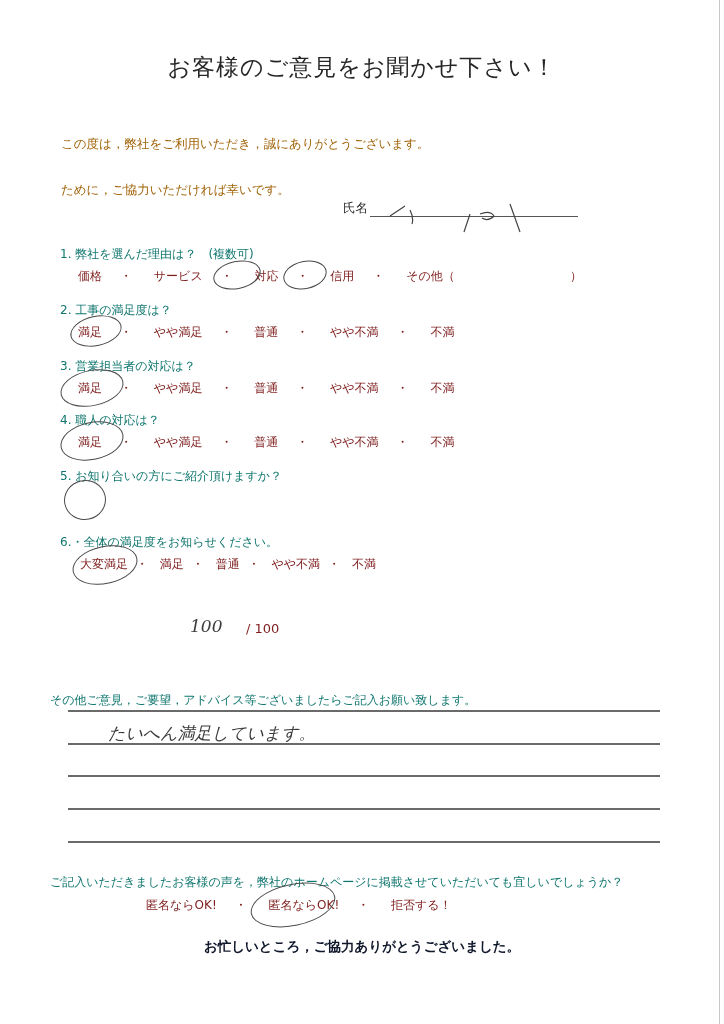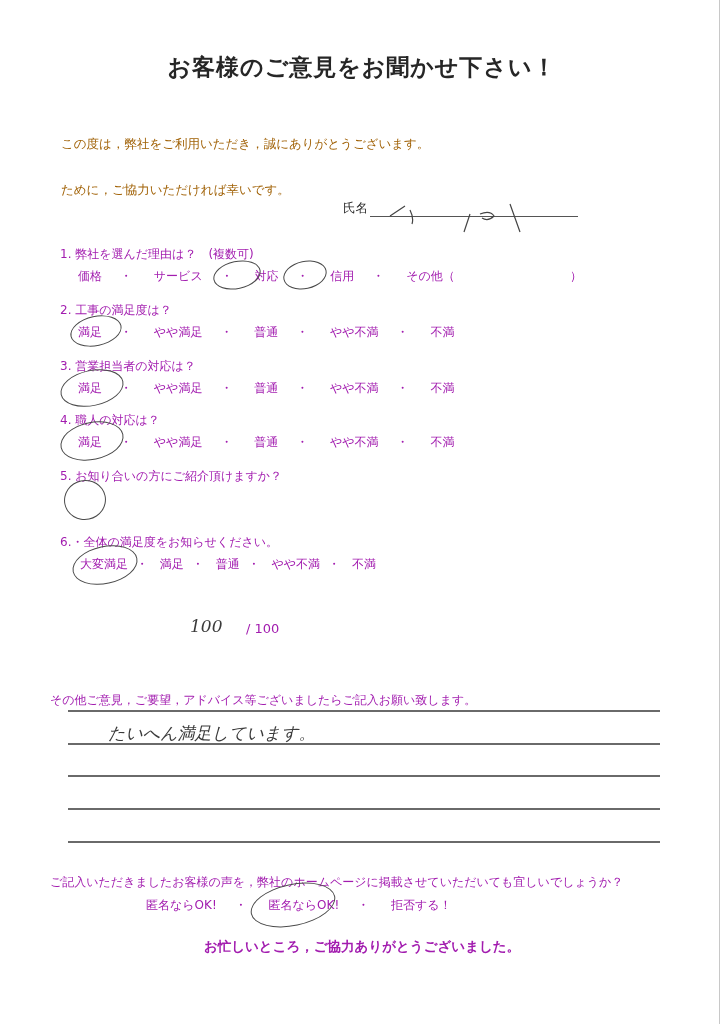--- a/index.html
+++ b/index.html
@@ -6,46 +6,46 @@
   body {
     width: 724px; height: 1024px; position: relative; overflow: hidden;
     font-family: "DejaVu Sans", "Liberation Sans", sans-serif;
     color: #2a2a2a;
   }
   .page { position: absolute; left: 0; top: 0; width: 724px; height: 1024px; background: #fff; }
   .right-border { position: absolute; left: 719px; top: 0; width: 1px; height: 1024px; background: #c8c8c8; }
 
   .title {
     position: absolute; left: 0; width: 724px; top: 52px; text-align: center;
-    font-size: 23px; font-weight: bold; letter-spacing: 1px; color: #262626;
+    font-size: 23px; font-weight: normal; letter-spacing: 1px; color: #262626;
   }
   .intro { position: absolute; left: 61px; font-size: 12.5px; color: #a16207; white-space: nowrap; }
 
   .name-row { position: absolute; left: 343px; top: 200px; font-size: 12.5px; }
   .name-line { position: absolute; left: 370px; top: 216px; width: 208px; height: 1px; background: #555; }
   .handwriting {
     position: absolute; font-family: "DejaVu Serif", serif; font-style: italic;
     color: #3b3b3b; white-space: nowrap;
   }
 
-  .q-label { position: absolute; left: 60px; font-size: 12px; color: #a21caf; white-space: nowrap; }
-  .opts { position: absolute; font-size: 12px; color: #a21caf; white-space: nowrap; }
+  .q-label { position: absolute; left: 60px; font-size: 12px; color: #0f766e; white-space: nowrap; }
+  .opts { position: absolute; font-size: 12px; color: #7f1d1d; white-space: nowrap; }
   .opt { display: inline-block; position: relative; }
   .sep { display: inline-block; margin: 0 18px; }
 
   .circle {
     position: absolute; border: 1.2px solid #4a4a4a; border-radius: 50%;
     transform: rotate(-12deg); pointer-events: none;
   }
 
   .comment-line { position: absolute; left: 68px; width: 592px; height: 1.5px; background: #6a6a6a; }
 
   .closing {
     position: absolute; left: 0; width: 724px; top: 938px; text-align: center;
-    font-size: 13.5px; font-weight: bold; color: #a21caf;
+    font-size: 13.5px; font-weight: bold; color: #0f172a;
   }
 </style>
 </head>
 <body>
 
 <div class="page">
   <div class="right-border"></div>
 
   <div class="title">お客様のご意見をお聞かせ下さい！</div>
 

